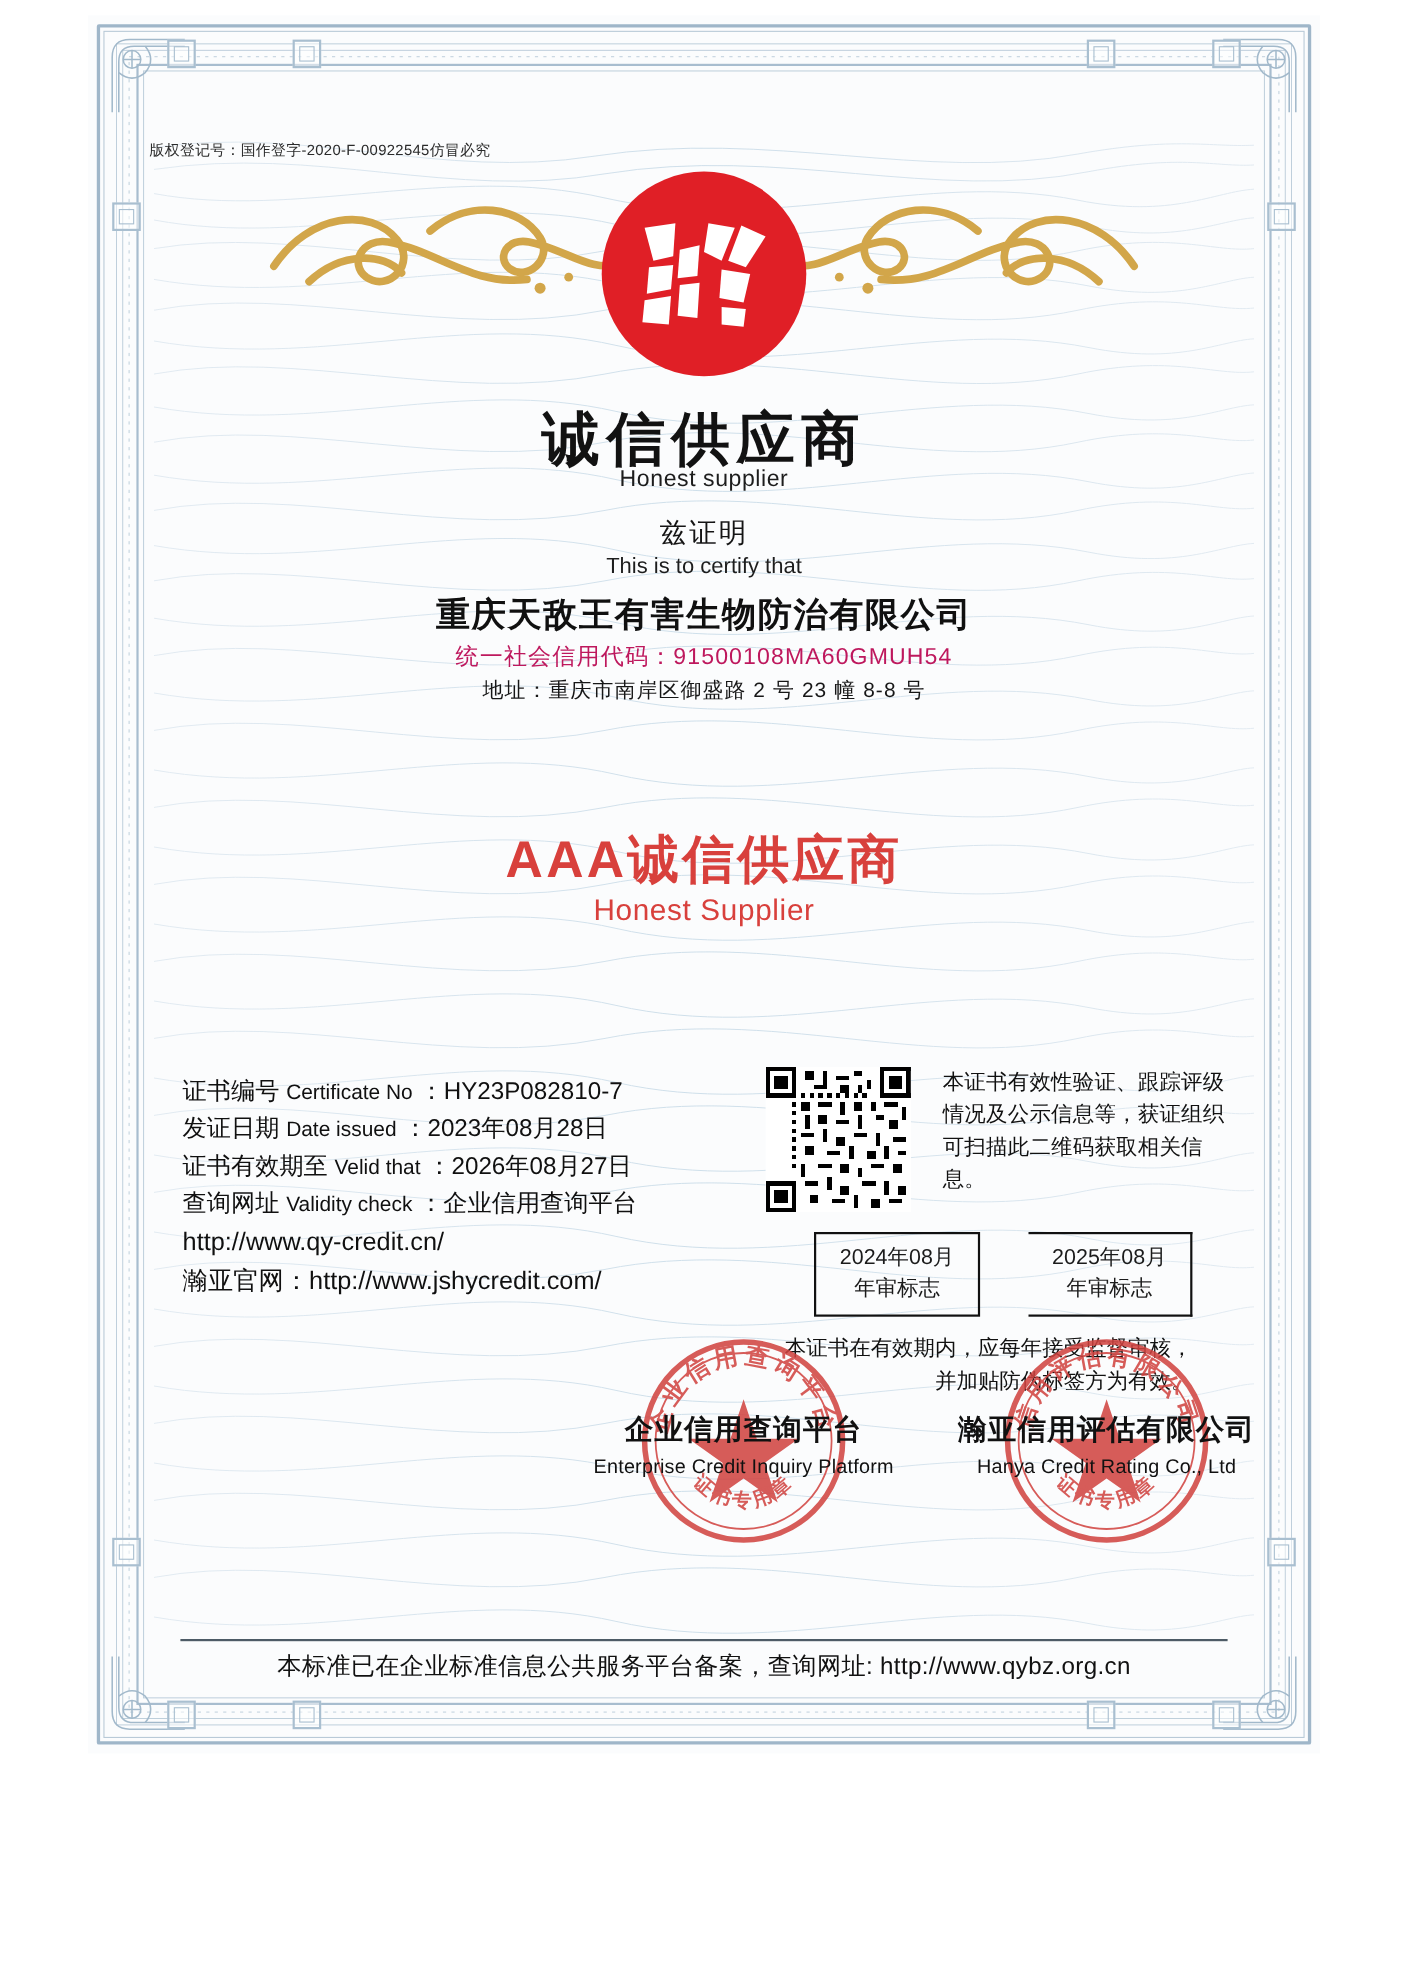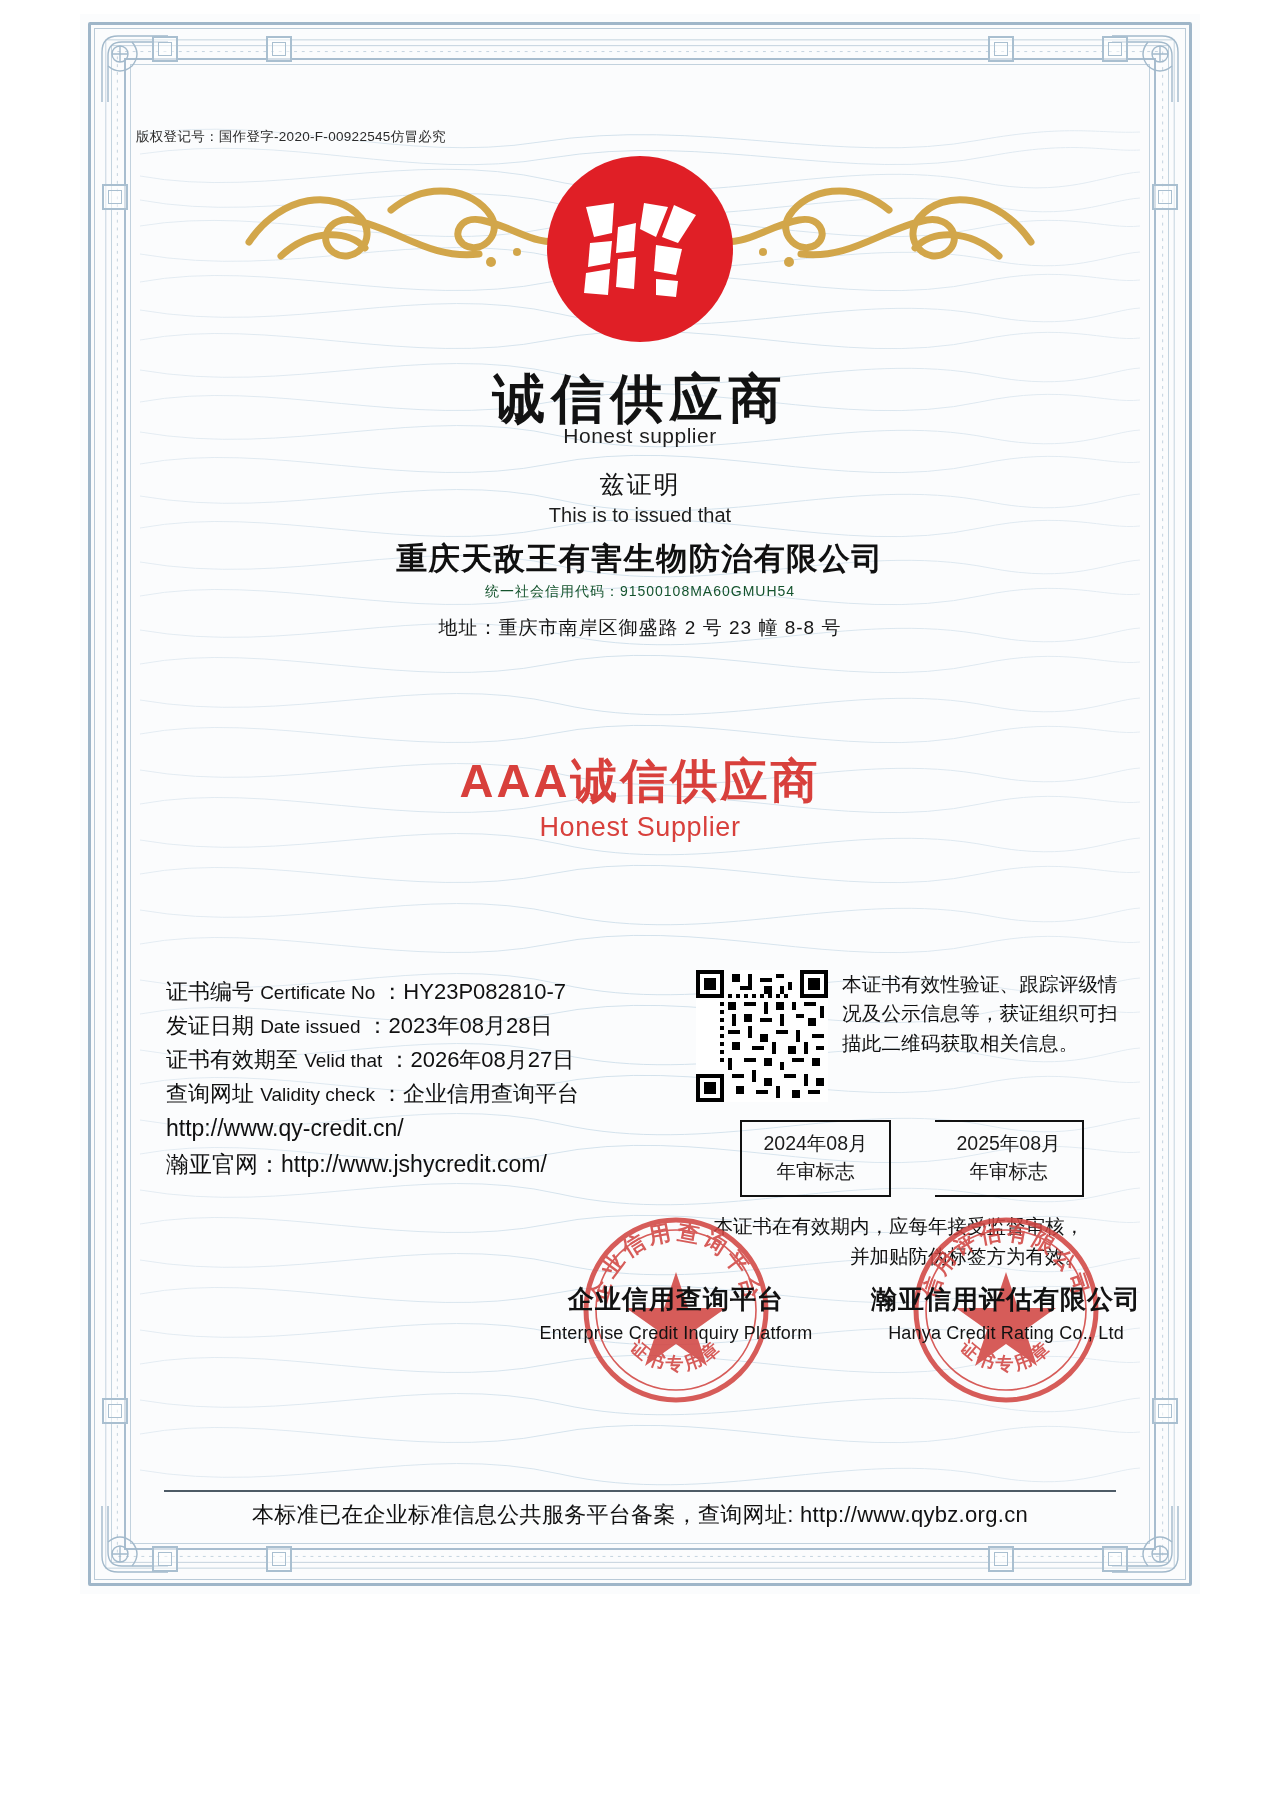--- a/index.html
+++ b/index.html
@@ -177,23 +177,23 @@
     left: 0; right: 0;
     font-size: 31px;
     font-weight: 700;
     letter-spacing: 1.5px;
     color: #101010;
   }
   .credit-code {
     position: absolute;
     top: 513px;
     left: 0; right: 0;
-    font-size: 14px;
+    font-size: 21px;
     letter-spacing: 1px;
-    color: #14532d;
+    color: #be185d;
   }
   .address {
     position: absolute;
     top: 545px;
     left: 0; right: 0;
     font-size: 19px;
     letter-spacing: 1px;
     color: #161616;
   }
 
@@ -237,21 +237,21 @@
   
   .rightblock {
     position: absolute;
     top: 900px;
     right: 18px;
     width: 430px;
     text-align: left;
   }
   .qr-row {
     display: flex;
-    gap: 14px;
+    gap: 29px;
     align-items: flex-start;
   }
   .qr {
     width: 132px;
     height: 132px;
     flex: 0 0 132px;
     background: #fff;
   }
   .qr-note {
     font-size: 19.5px;
@@ -523,21 +523,21 @@
             <polygon points="86,90 108,92 106,108 86,106"></polygon>
           </g>
         </svg>
       </div>
     </div>
 
     <div class="title-cn">诚信供应商</div>
     <div class="title-en">Honest supplier</div>
 
     <div class="certify-cn">兹证明</div>
-    <div class="certify-en">This is to issued that</div>
+    <div class="certify-en">This is to certify that</div>
 
     <div class="company">重庆天敌王有害生物防治有限公司</div>
     <div class="credit-code">统一社会信用代码：91500108MA60GMUH54</div>
     <div class="address">地址：重庆市南岸区御盛路 2 号 23 幢 8-8 号</div>
 
     <div class="award-cn">AAA诚信供应商</div>
     <div class="award-en">Honest Supplier</div>
 
     <div class="details">
       <div class="d-row">

